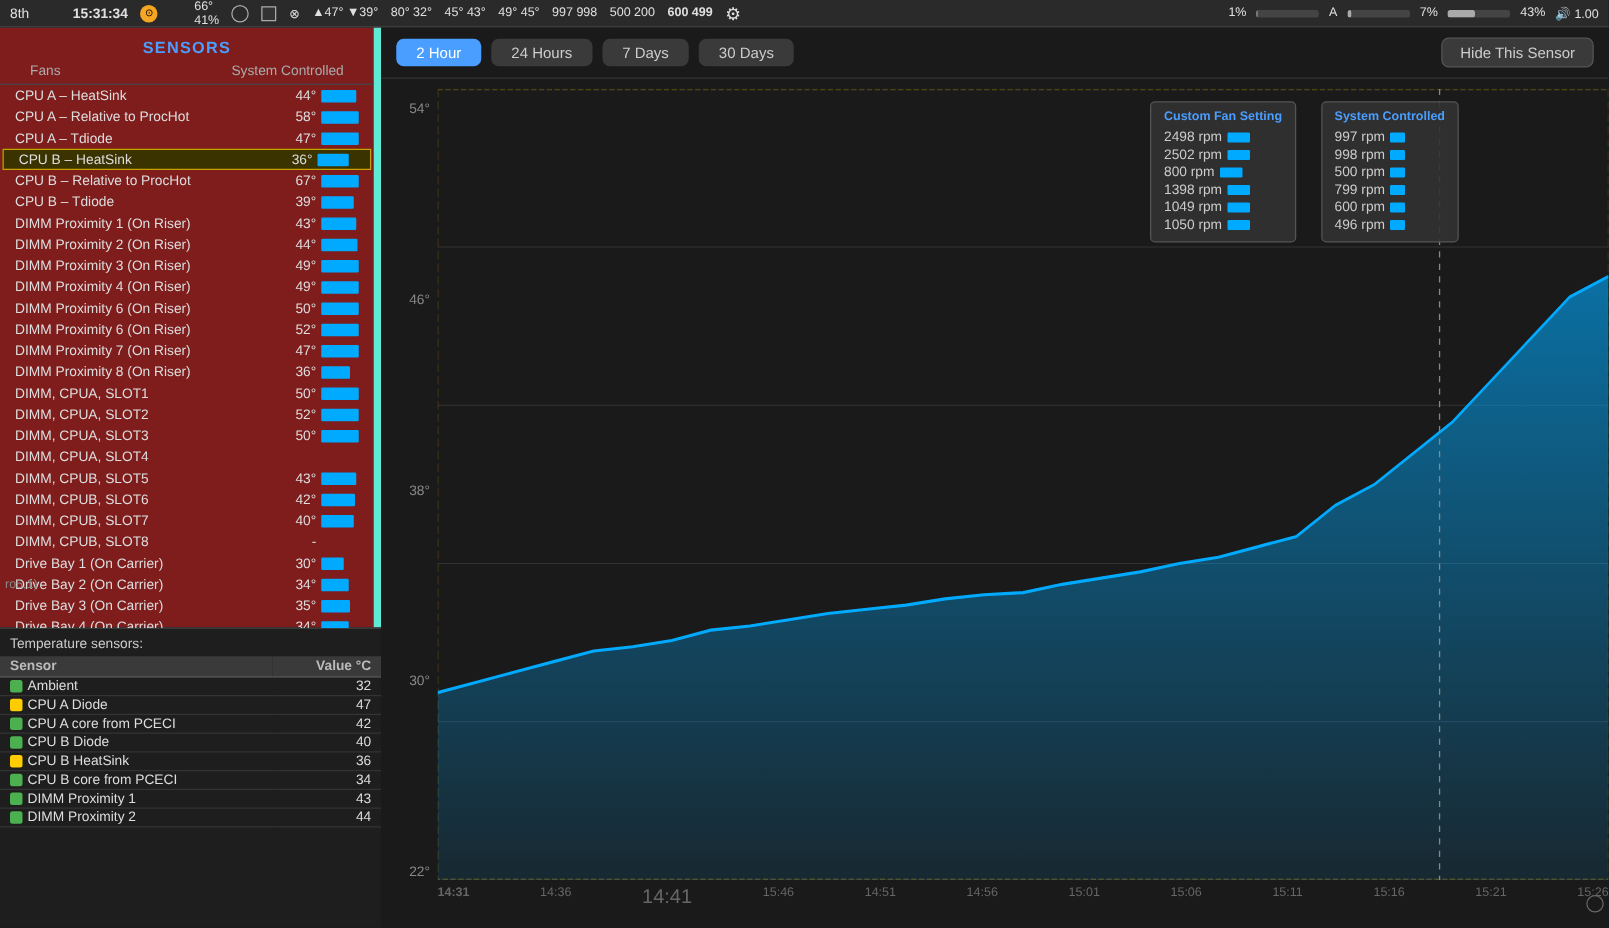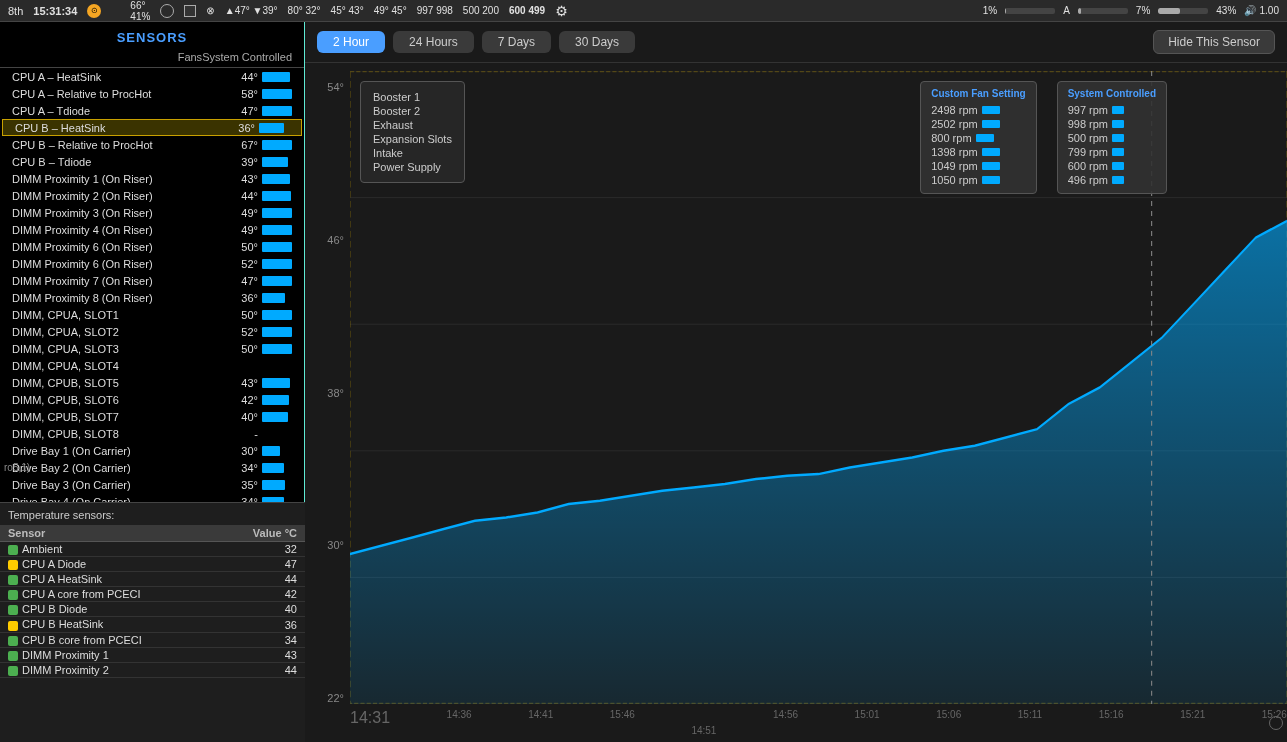--- a/index.html
+++ b/index.html
@@ -21,21 +21,21 @@
       display: flex;
       align-items: center;
       padding: 0 8px;
       gap: 12px;
       font-size: 11px;
       color: #e0e0e0;
       border-bottom: 1px solid #444;
     }
     .menubar-left { display: flex; align-items: center; gap: 10px; flex: 1; }
     .menubar-right { display: flex; align-items: center; gap: 8px; }
-    .menubar-clock { font-weight: bold; }
+    .menubar-clock { font-weight: bold; margin-left: 25px; }
     .battery-circle {
       width: 14px; height: 14px; border-radius: 50%;
       background: #f5a623; display: flex; align-items: center; justify-content: center;
       font-size: 8px; color: #000;
     }
     .circle-icon { width: 14px; height: 14px; border: 1.5px solid #aaa; border-radius: 50%; display: inline-block; }
     .square-icon { width: 12px; height: 12px; border: 1.5px solid #aaa; display: inline-block; }
     .progress-mini { width: 50px; height: 6px; background: #444; border-radius: 2px; overflow: hidden; display: inline-block; vertical-align: middle; }
     .progress-mini-fill { height: 100%; background: #aaa; border-radius: 2px; }
 
@@ -43,38 +43,38 @@
     .main-layout {
       display: flex;
       width: 100%;
       height: calc(742px - 22px);
     }
 
     
     .sensors-panel {
       width: 305px;
       min-width: 305px;
-      background: #000000;
-      border-right: 1px solid #5eead4;
+      background: #7f1d1d;
+      border-right: 6px solid #5eead4;
       display: flex;
       flex-direction: column;
       overflow: hidden;
     }
     .sensors-title {
       text-align: center;
       color: #4a9eff;
       font-size: 13px;
       font-weight: 600;
       padding: 8px 0 4px;
       letter-spacing: 1px;
     }
     .sensors-header {
       display: flex;
-      justify-content: flex-end;
-      padding: 2px 12px 4px;
+      justify-content: space-between;
+      padding: 2px 24px 4px;
       font-size: 11px;
       color: #aaa;
       border-bottom: 1px solid #444;
     }
     .sensors-list {
       overflow-y: auto;
       flex: 1;
     }
     .sensors-list::-webkit-scrollbar { width: 6px; }
     .sensors-list::-webkit-scrollbar-track { background: #2b2b2b; }
@@ -539,24 +539,20 @@
           </tr>
         </thead>
         <tbody id="temp-table-body">
         <tr>
               <td><span class="temp-dot dot-green"></span>Ambient</td>
               <td>32</td>
             </tr>
             <tr>
               <td><span class="temp-dot dot-yellow"></span>CPU A Diode</td>
               <td>47</td>
-            </tr>
-            <tr>
-              <td><span class="temp-dot dot-green"></span>CPU A HeatSink</td>
-              <td>44</td>
             </tr>
             <tr>
               <td><span class="temp-dot dot-green"></span>CPU A core from PCECI</td>
               <td>42</td>
             </tr>
             <tr>
               <td><span class="temp-dot dot-green"></span>CPU B Diode</td>
               <td>40</td>
             </tr>
             <tr>
@@ -599,28 +595,20 @@
         <span>54°</span>
             <span>46°</span>
             <span>38°</span>
             <span>30°</span>
             <span>22°</span>
           </div>
 
         <div class="graph-main">
 
           
-          <div class="fan-legend" id="fan-legend">
-          <div class="fan-legend-item">Booster 1</div>
-              <div class="fan-legend-item">Booster 2</div>
-              <div class="fan-legend-item">Exhaust</div>
-              <div class="fan-legend-item">Expansion Slots</div>
-              <div class="fan-legend-item">Intake</div>
-              <div class="fan-legend-item">Power Supply</div>
-            </div>
 
           
           <div class="fan-rpm-boxes" id="fan-rpm-boxes">
           <div class="fan-rpm-box">
                 <div class="fan-rpm-title">Custom Fan Setting</div>
                 <div class="fan-rpm-row">
                   <span style="font-size:11px;color:#ccc;">2498 rpm</span>
                   <span class="rpm-bar"></span>
                 </div>
                 <div class="fan-rpm-row">
@@ -709,25 +697,25 @@
               510,235 540,232 570,228 600,225 630,220
               660,215 690,200 720,190 750,175 780,160
               810,140 840,120 870,100 900,90
             " fill="none" stroke="#00aaff" stroke-width="1.5"></polyline>
 
             <line x1="770" y1="0" x2="770" y2="380" stroke="#888" stroke-width="1" stroke-dasharray="3,3"></line>
           </svg>
 
           
           <div class="graph-x-labels" id="graph-x-labels">
-          <span style="font-size: 16px; color: rgb(102, 102, 102);">14:31</span>
+          <span style="font-size: 10px; color: rgb(102, 102, 102); font-weight: bold;">14:31</span>
               <span style="font-size: 10px; color: rgb(102, 102, 102);">14:36</span>
-              <span style="font-size: 10px; color: rgb(102, 102, 102);">14:41</span>
+              <span style="font-size: 16px; color: rgb(102, 102, 102);">14:41</span>
               <span style="font-size: 10px; color: rgb(102, 102, 102);">15:46</span>
-              <span style="font-size: 10px; color: rgb(102, 102, 102); margin-top: 16px;">14:51</span>
+              <span style="font-size: 10px; color: rgb(102, 102, 102);">14:51</span>
               <span style="font-size: 10px; color: rgb(102, 102, 102);">14:56</span>
               <span style="font-size: 10px; color: rgb(102, 102, 102);">15:01</span>
               <span style="font-size: 10px; color: rgb(102, 102, 102);">15:06</span>
               <span style="font-size: 10px; color: rgb(102, 102, 102);">15:11</span>
               <span style="font-size: 10px; color: rgb(102, 102, 102);">15:16</span>
               <span style="font-size: 10px; color: rgb(102, 102, 102);">15:21</span>
               <span style="font-size: 10px; color: rgb(102, 102, 102);">15:26</span>
             </div>
 
           

